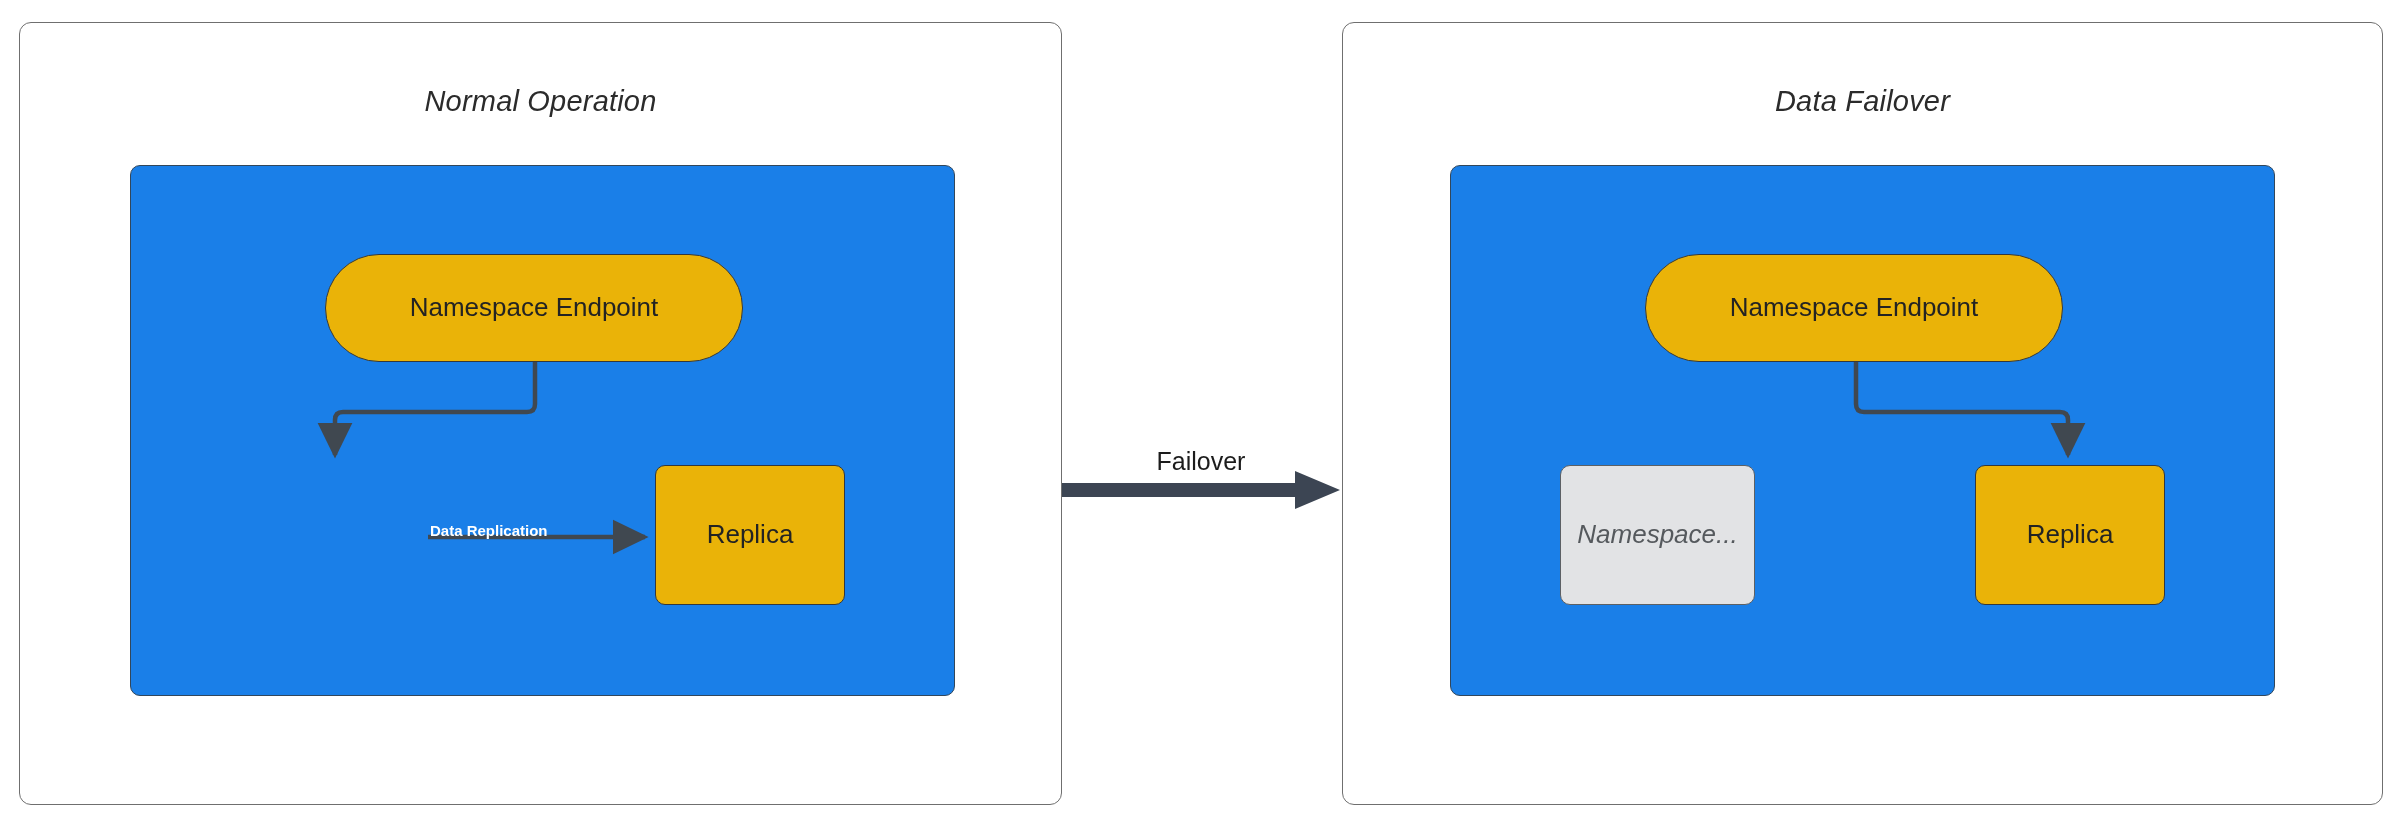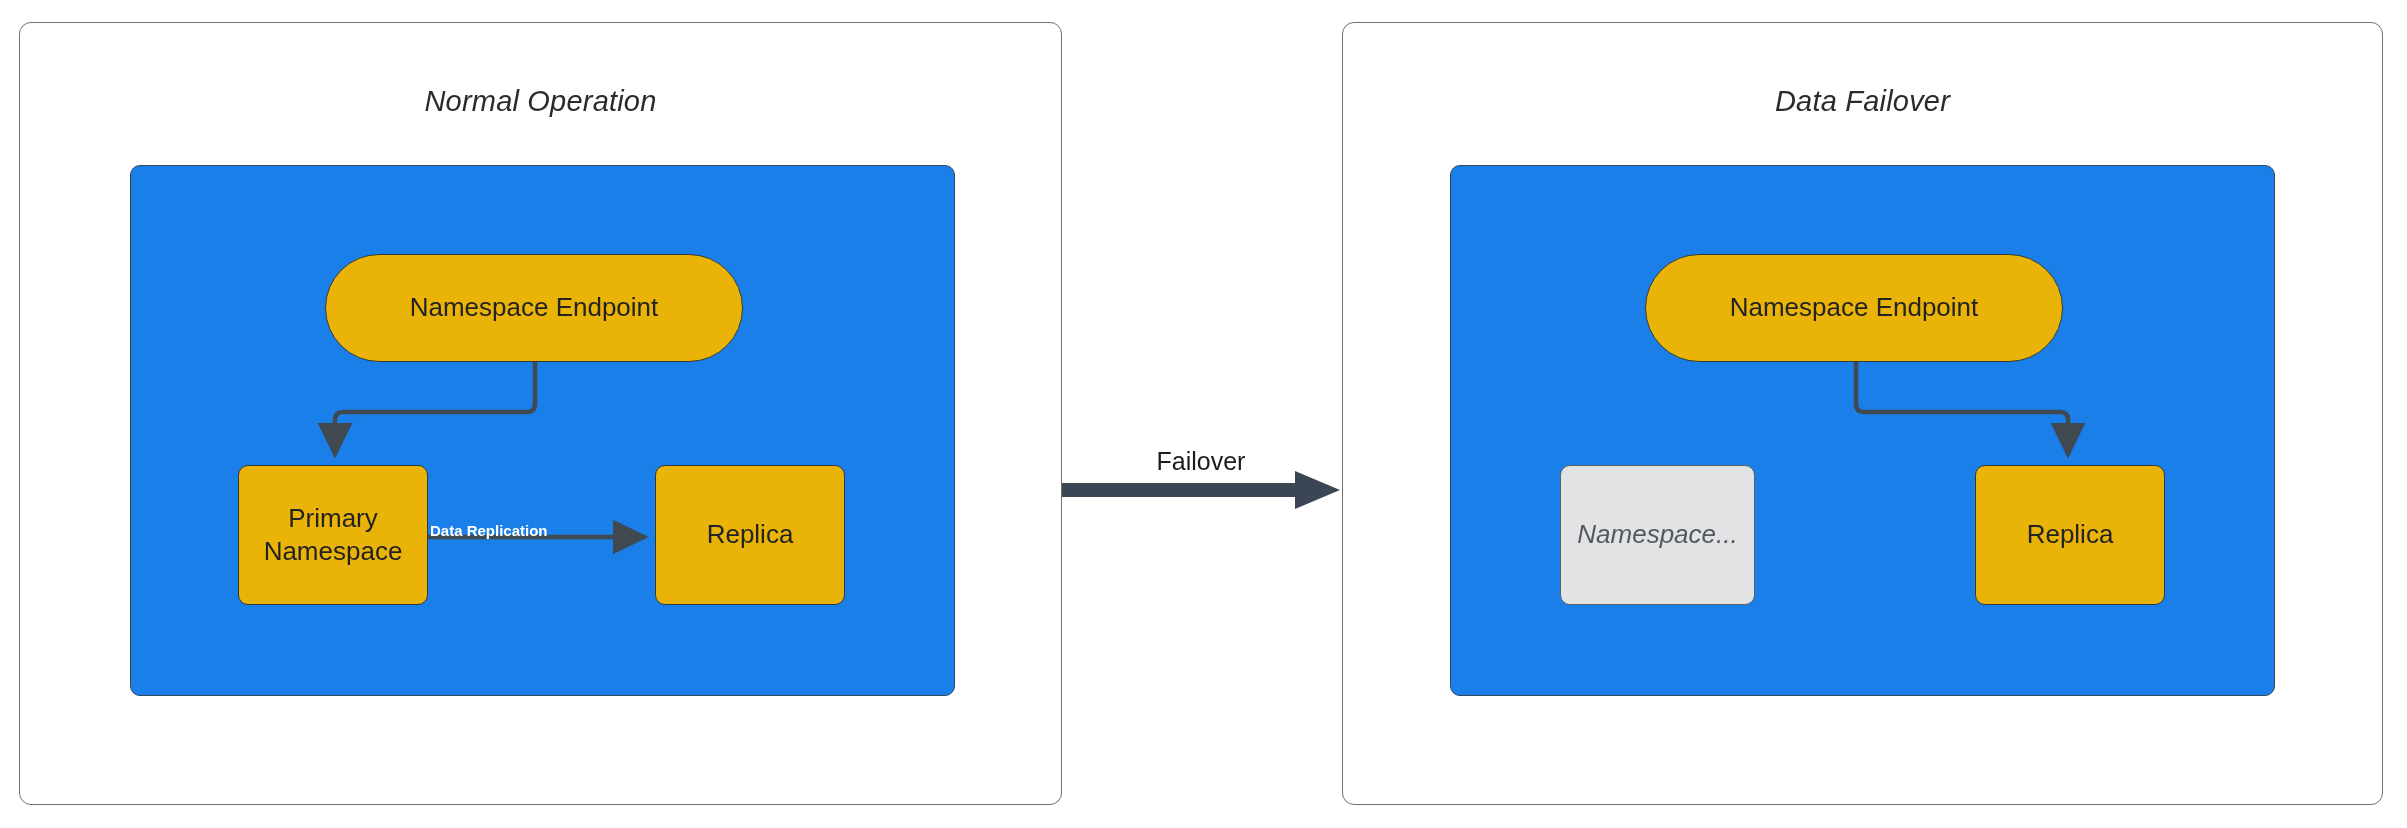--- a/index.html
+++ b/index.html
@@ -141,23 +141,20 @@
   <div class="panel" id="panel-left">
     <div class="panel-title">Normal Operation</div>
   </div>
 
   <div class="cluster" id="cluster-left"></div>
 
   <div class="node pill" id="endpoint-left">
     <span>Namespace Endpoint</span>
   </div>
 
-  <div class="node rect" id="primary-namespace">
-    <span>Primary Namespace</span>
-  </div>
 
   <div class="node rect" id="replica-left">
     <span>Replica</span>
   </div>
 
   <div id="data-replication-label">Data Replication</div>
 
   <div class="panel" id="panel-right">
     <div class="panel-title">Data Failover</div>
   </div>

